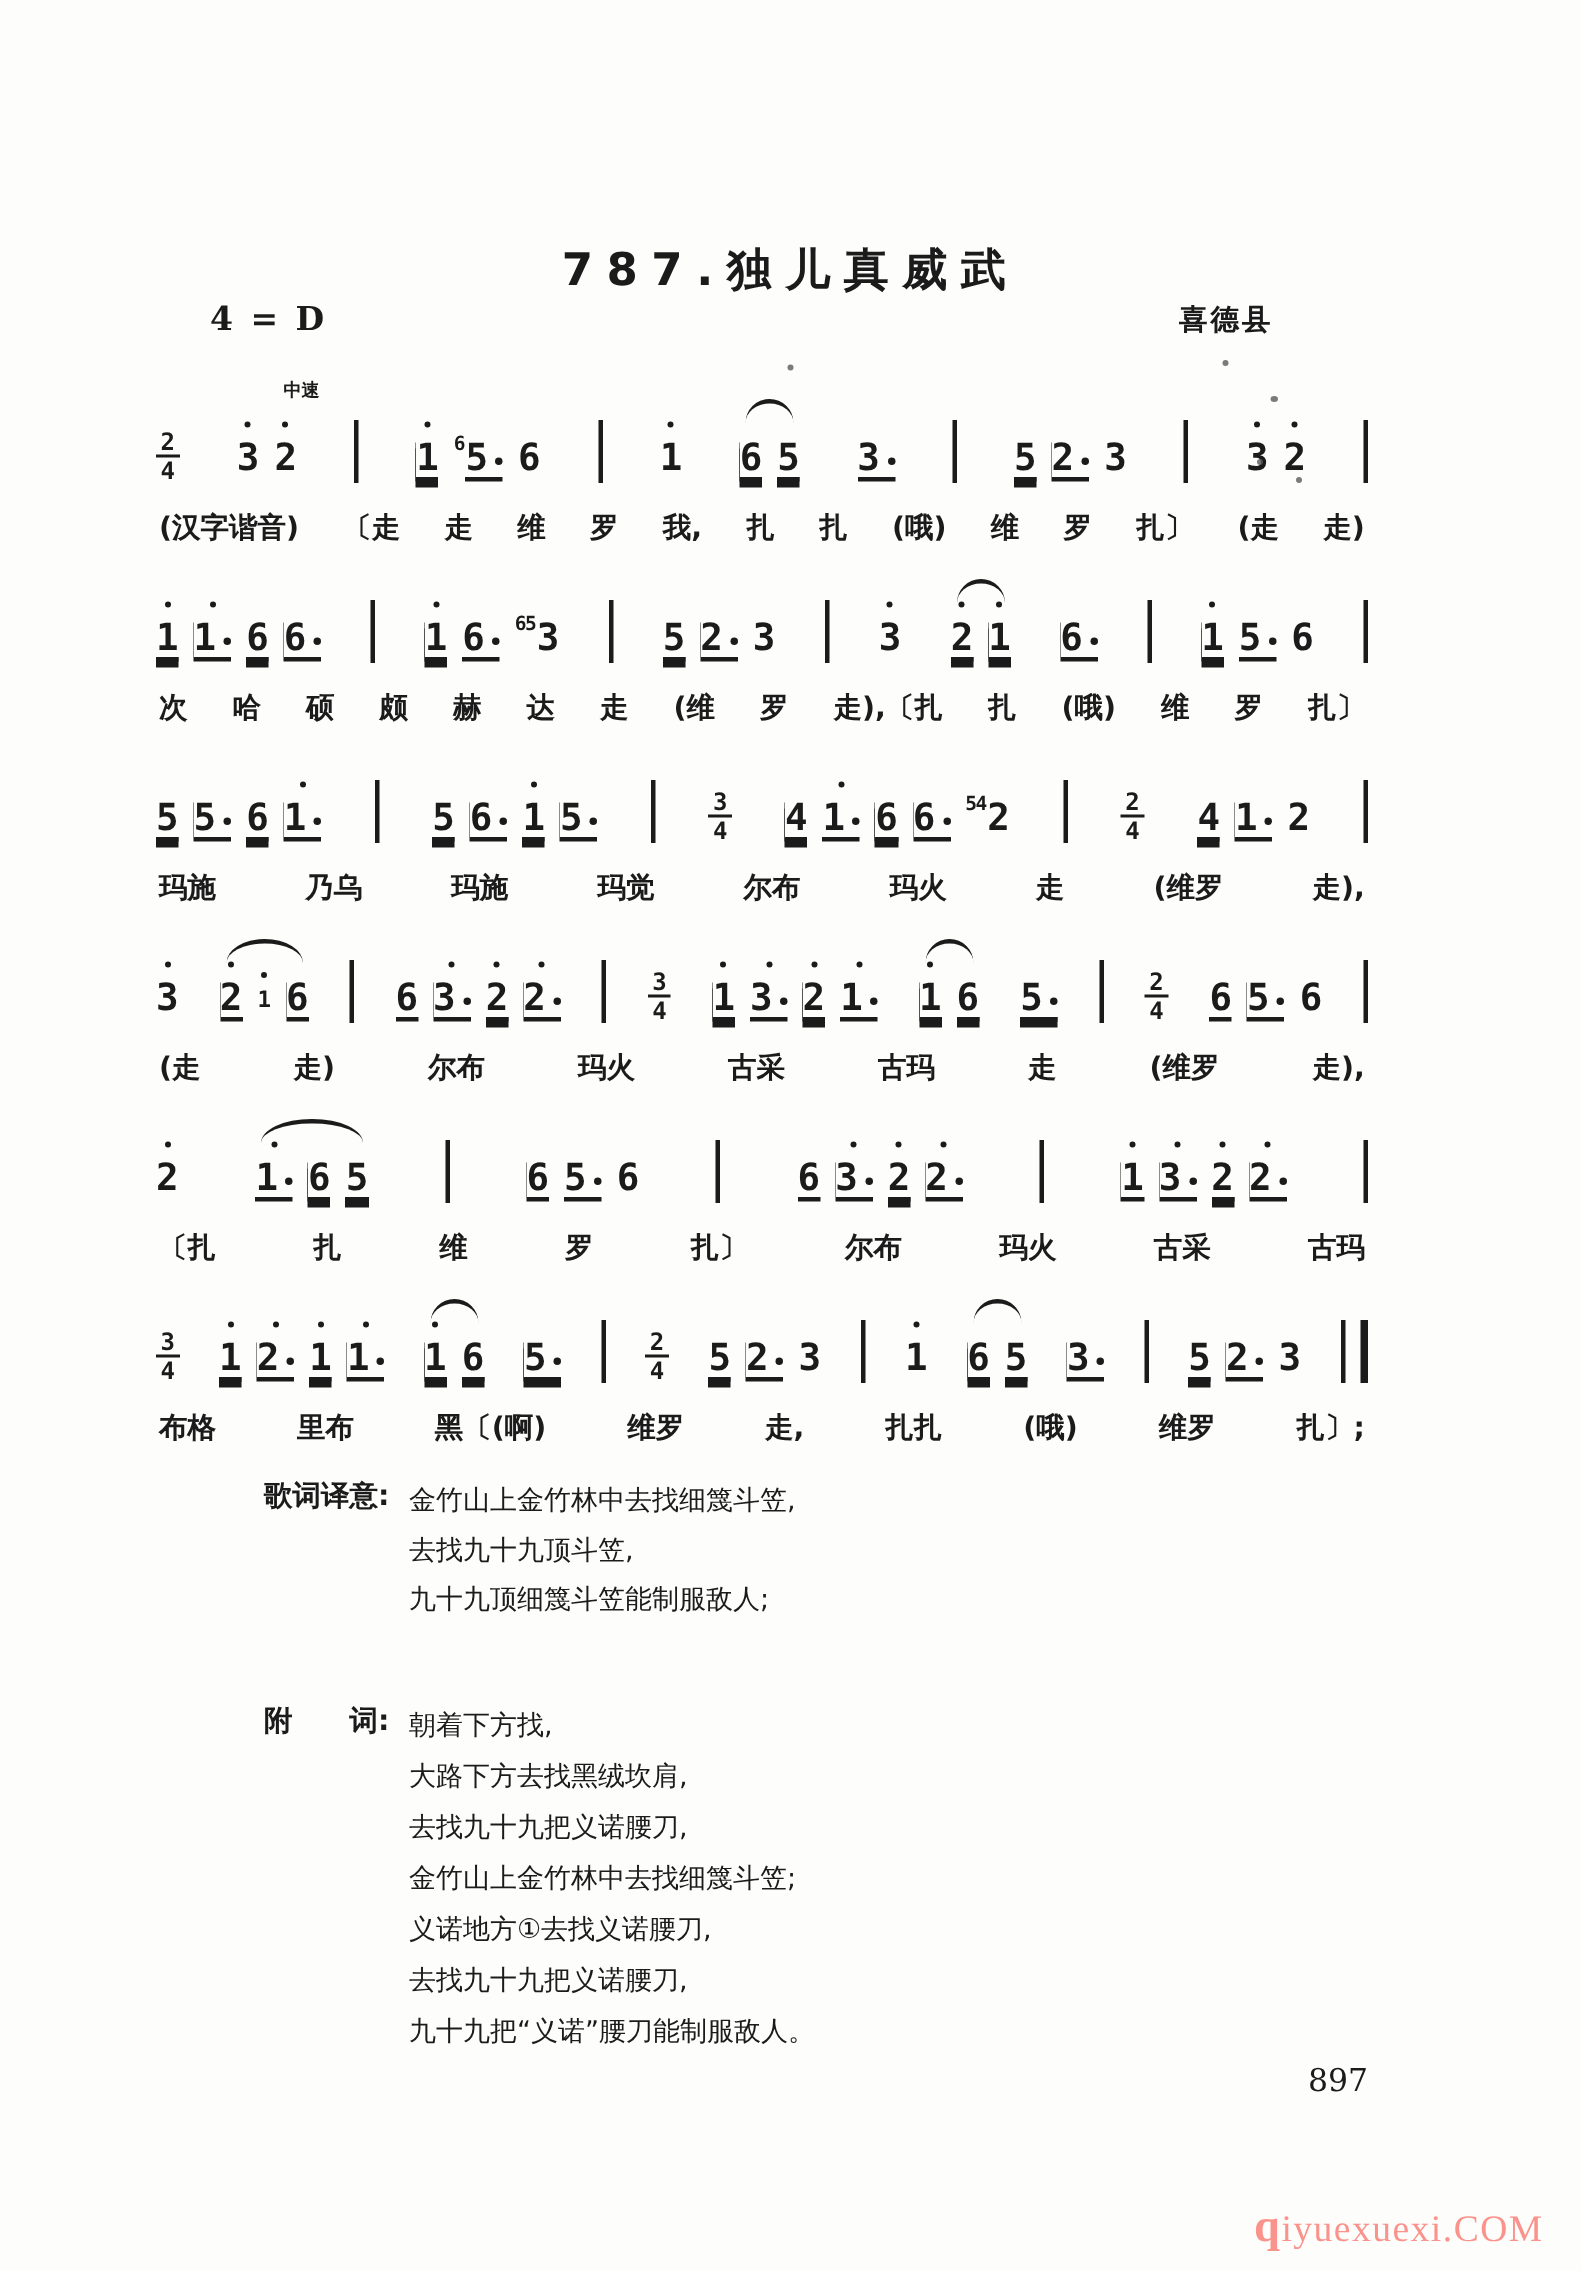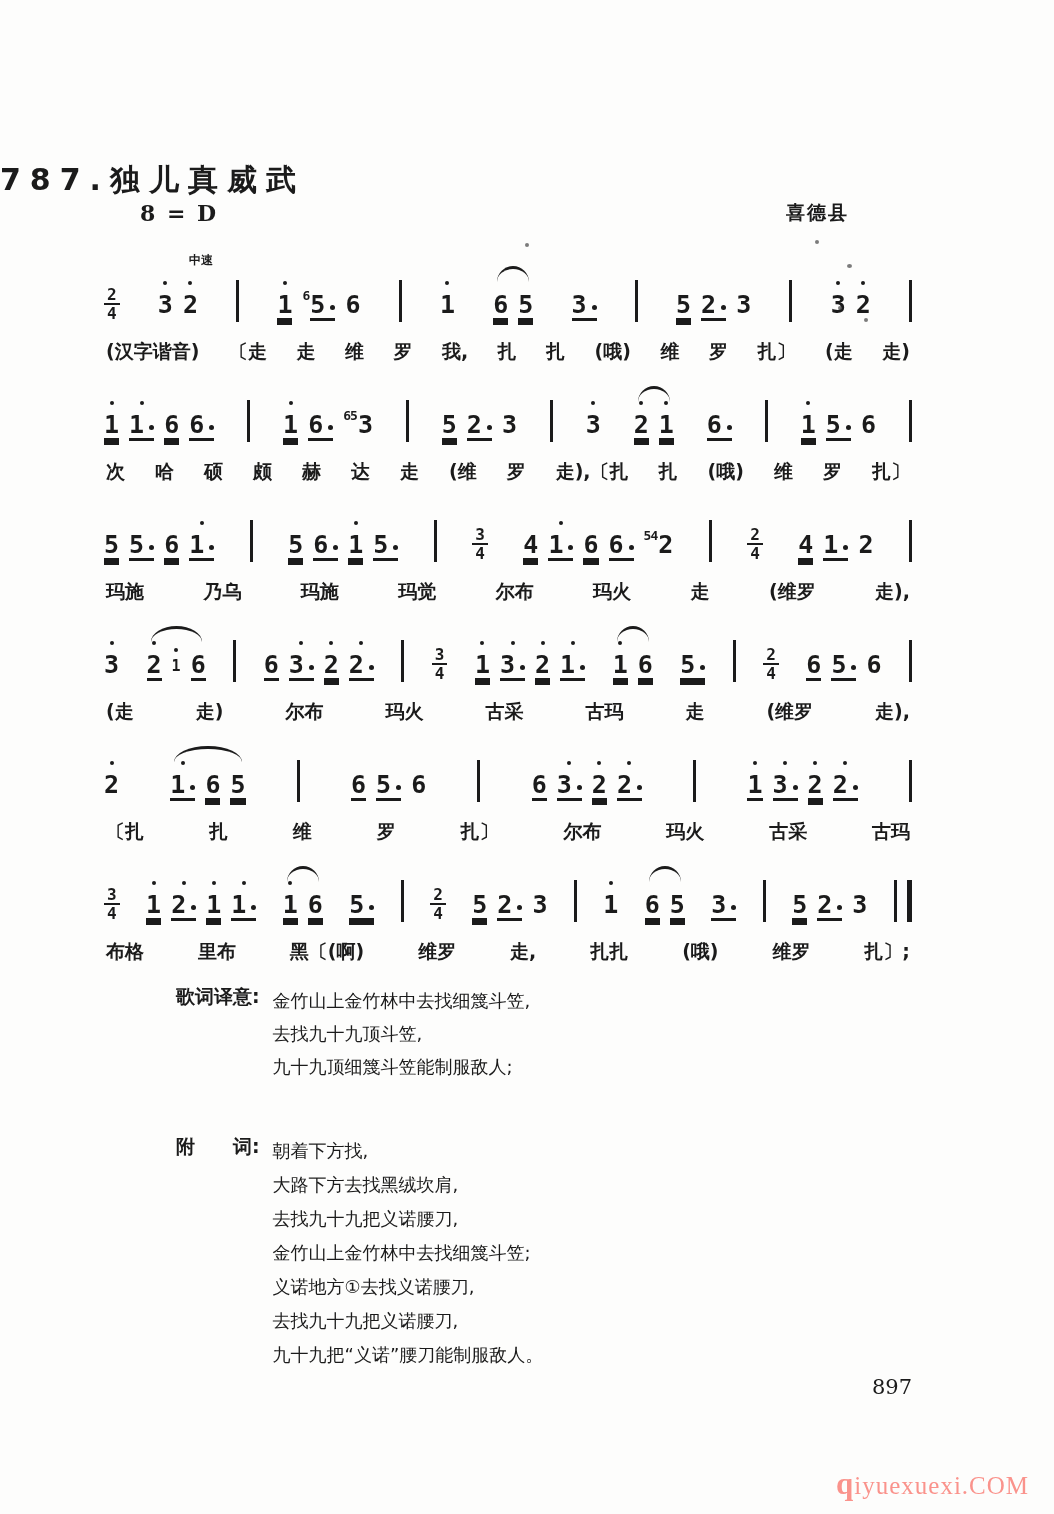--- a/index.html
+++ b/index.html
@@ -8,21 +8,21 @@
     width:1054px;height:1514px;
     margin:0 auto;
     background:#fdfdfc;
     color:#1b1b1b;
     font-family:"DejaVu Sans", sans-serif;
     overflow:hidden;
   }
   
   .title{
     position:absolute;left:0;top:160px;width:100%;
-    font-size:30px;font-weight:bold;letter-spacing:9px;
+    text-align:center;font-size:30px;font-weight:bold;letter-spacing:9px;
   }
   .keysig{
     position:absolute;left:140px;top:200px;
     font-size:22px;font-weight:bold;
     font-family:"DejaVu Serif", serif;letter-spacing:2px;
   }
   .region{
     position:absolute;left:786px;top:200px;
     font-size:19px;font-weight:bold;letter-spacing:2px;
   }
@@ -84,21 +84,21 @@
   .wm-q{font-weight:bold;font-size:31px;}
   
   .speck{position:absolute;background:#5a5a5a;border-radius:50%;opacity:.8;}
 </style>
 </head>
 <body>
 
 <div class="page">
 
   <div class="title">787.独儿真威武</div>
-  <div class="keysig">8 = D</div>
+  <div class="keysig">4 = D</div>
   <div class="region">喜德县</div>
 
   <div class="notation">
       <div class="m-line">
         <span class="tempo">中速</span>
         <div class="m-notes">
           <span class="grp">
             <span class="ts">
               <span class="tn">2</span>
               <span>4</span>

